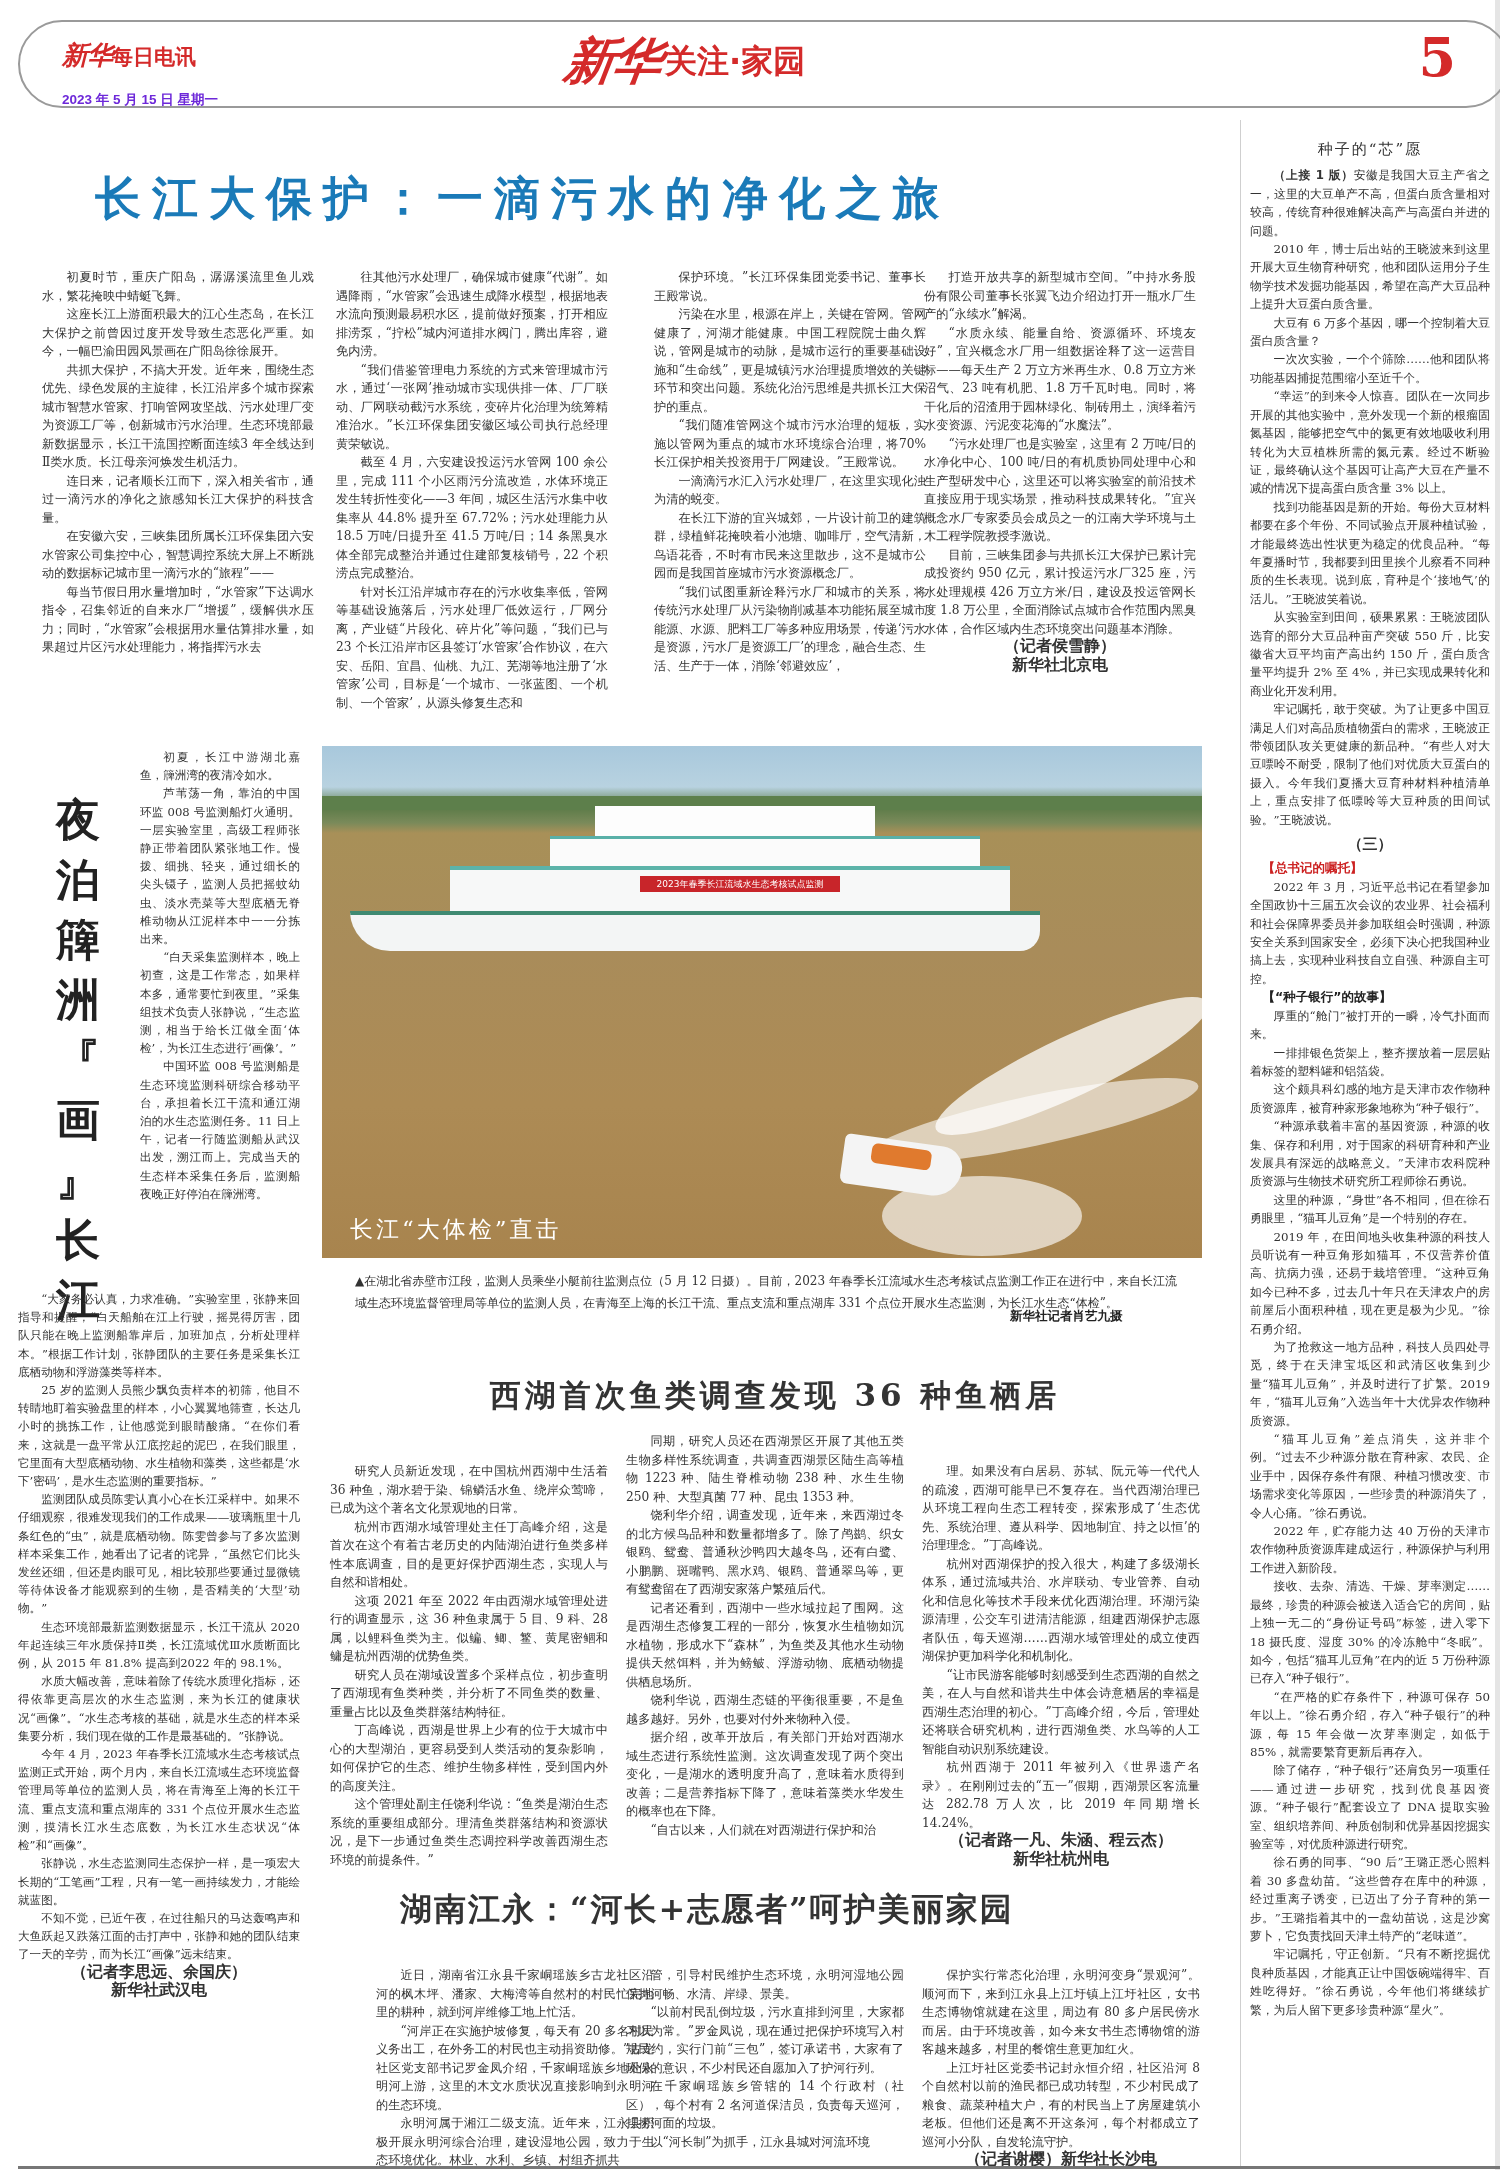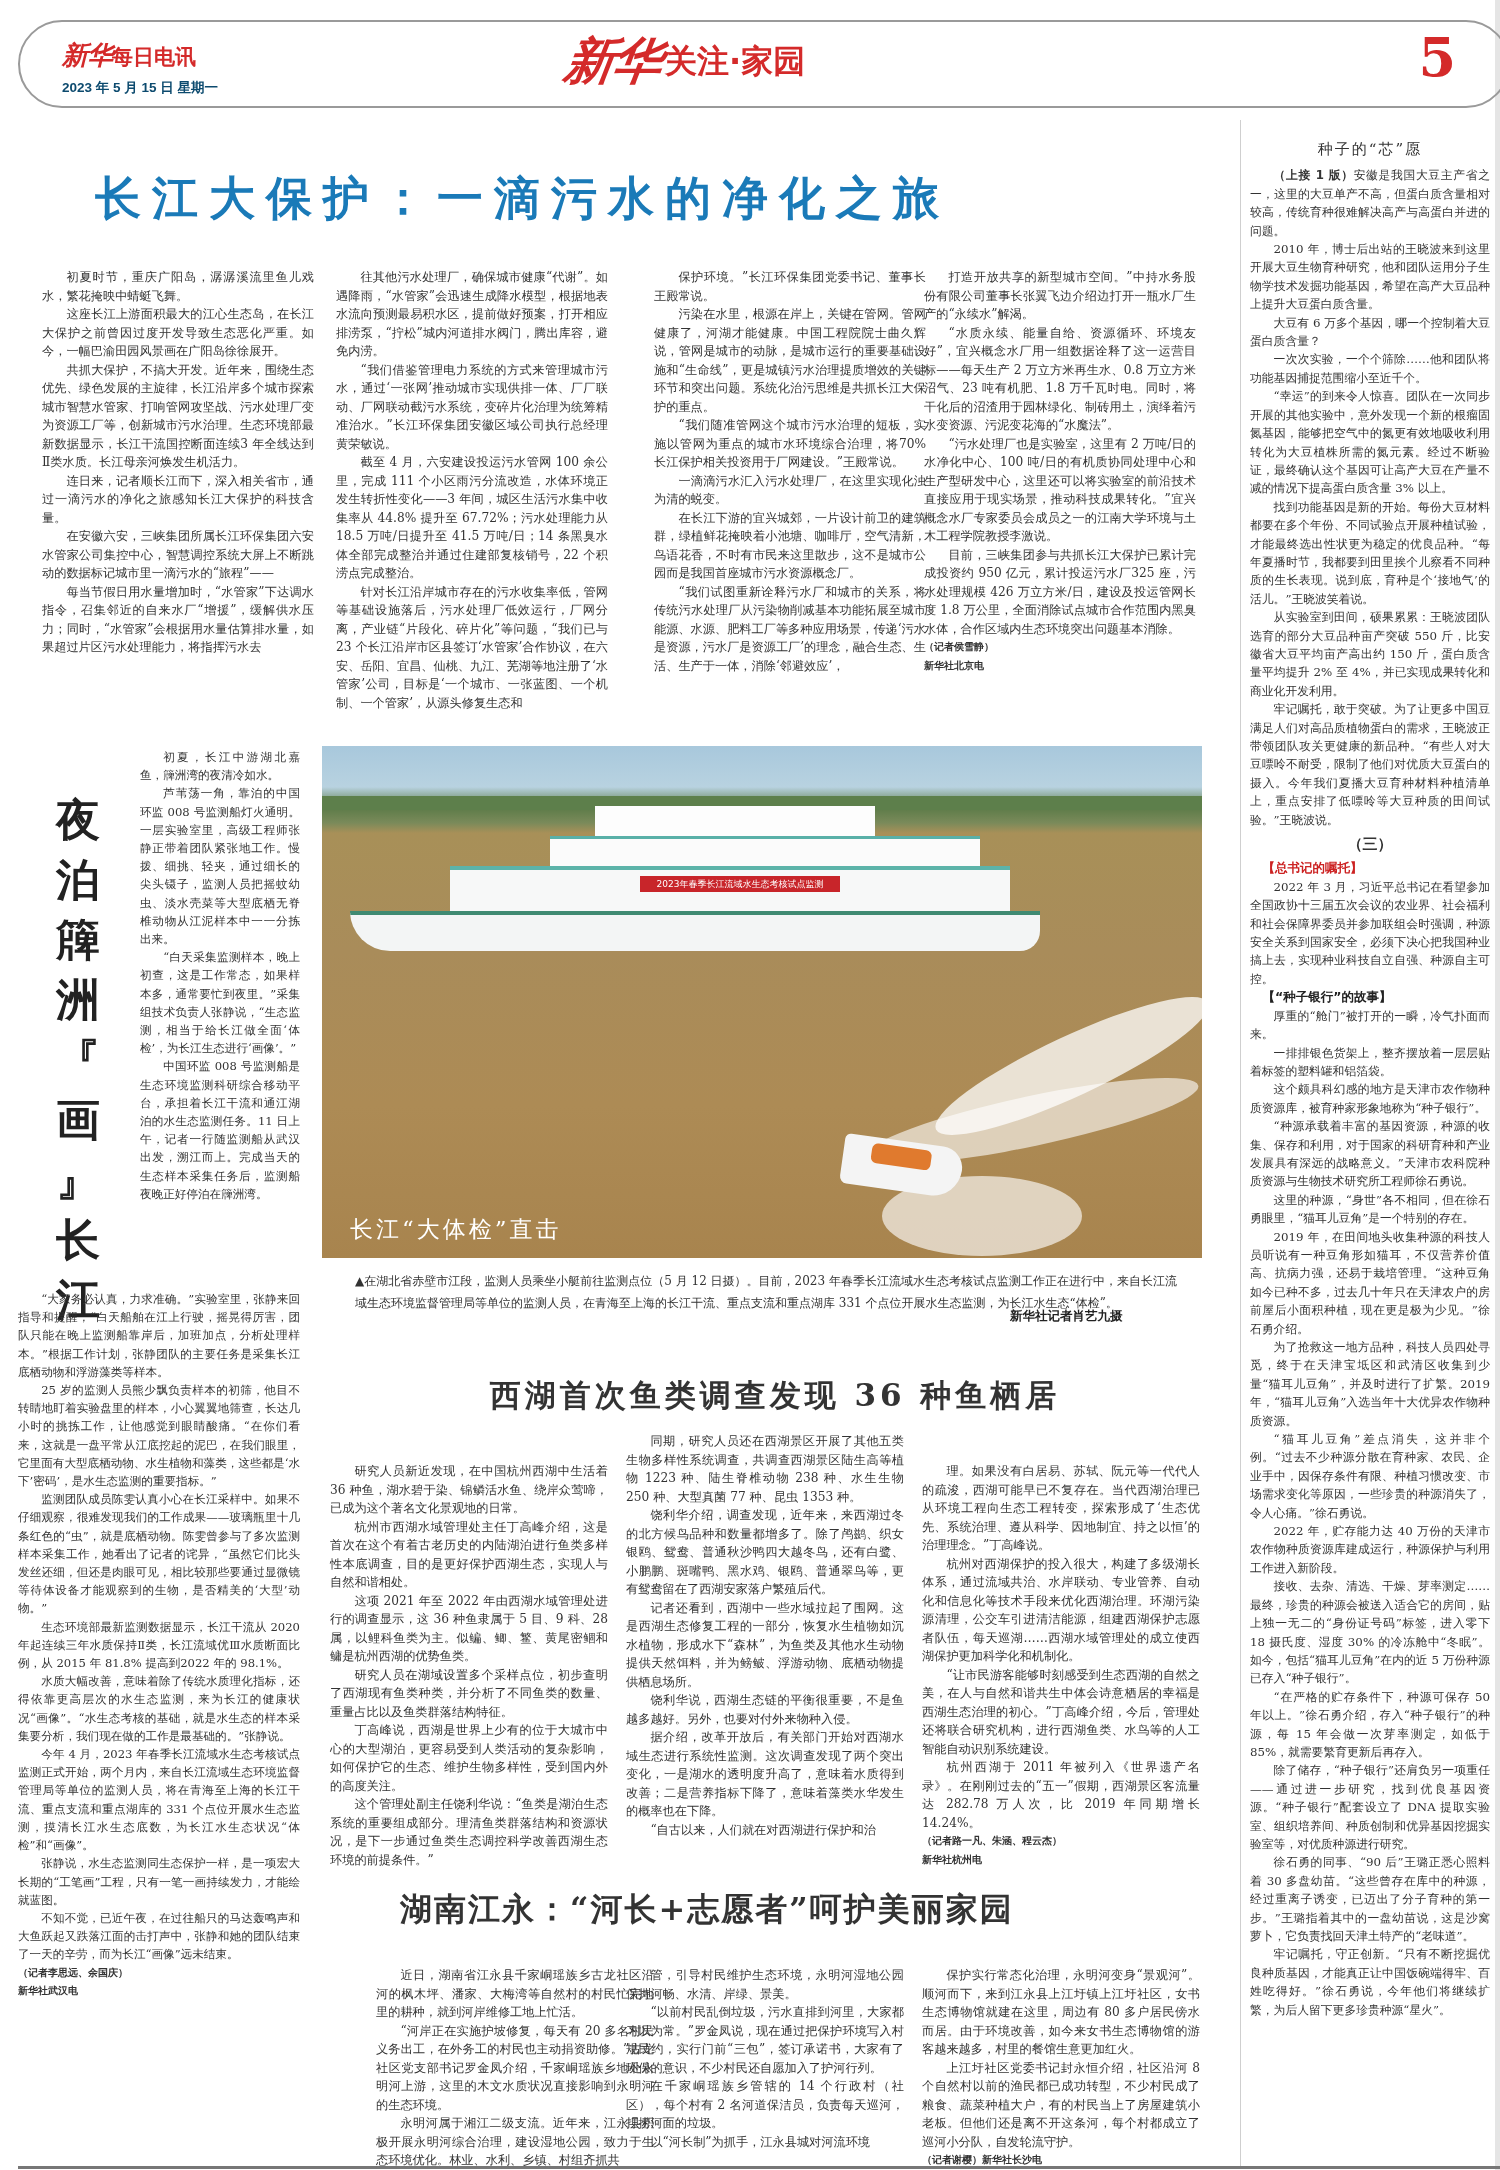--- a/index.html
+++ b/index.html
@@ -7,34 +7,34 @@
   body { position: relative; font-family: "DejaVu Serif", "Liberation Serif", serif; color: #2a2a2a; }
 
   .masthead {
     position: absolute; left: 18px; top: 20px; width: 1492px; height: 88px;
     border: 2px solid #9a9a9a; border-radius: 44px 44px 44px 44px;
     border-right: 2px solid #9a9a9a;
   }
   .brand { position: absolute; left: 42px; top: 16px; }
   .brand-script { font-family: "DejaVu Serif", serif; font-style: italic; font-weight: bold; color: #d42a2a; font-size: 26px; letter-spacing: -1px; }
   .brand-name { font-family: "DejaVu Sans", sans-serif; font-weight: bold; color: #d42a2a; font-size: 21px; }
-  .brand-date { font-family: "Liberation Sans", sans-serif; font-size: 13.5px; font-weight: bold; color: #0c4a6e; margin-top: 6px; }
+  .brand-date { font-family: "Liberation Sans", sans-serif; font-size: 13.5px; font-weight: bold; color: #6d28d9; margin-top: 18px; }
   .section-title { position: absolute; left: 545px; top: 6px; display: flex; align-items: center; }
   .section-script { font-family: "DejaVu Serif", serif; font-style: italic; font-weight: bold; color: #d42a2a; font-size: 50px; letter-spacing: -3px; transform: skewX(-8deg); }
   .section-name { font-family: "DejaVu Sans", sans-serif; font-weight: bold; color: #d42a2a; font-size: 32px; margin-left: 6px; margin-top: 0; }
   .page-no { position: absolute; right: 52px; top: 4px; font-family: "DejaVu Serif", serif; font-weight: bold; font-size: 54px; color: #d42a2a; }
 
   .headline-main {
     position: absolute; left: 95px; top: 168px; width: 1050px;
     font-family: "DejaVu Sans", sans-serif; font-weight: bold; font-size: 46px; color: #1a7ab8; letter-spacing: 11px;
   }
 
   .col { position: absolute; font-size: 12.2px; line-height: 18.5px; text-align: justify; color: #333; }
   .col p { text-indent: 2em; }
-  .col .byline { text-align: left; font-family: Liberation Serif, serif; font-weight: bold; font-size: 10px; text-indent: 0; }
+  .col .byline { text-align: center; font-family: Liberation Mono, monospace; font-weight: bold; font-size: 16px; text-indent: 0; }
 
   .side-title { text-align: center; font-size: 15px; margin-bottom: 8px; letter-spacing: 2px; color: #333; }
   .sub-head { font-family: "DejaVu Sans", sans-serif; font-weight: bold; font-size: 12.5px; color: #c22; text-indent: 1em !important; }
   .sub-head.dark { color: #222; }
   .section-mark { text-align: center; font-family: "DejaVu Sans", sans-serif; font-weight: bold; font-size: 15px; text-indent: 0 !important; margin: 6px 0; }
   .lead-tag { font-family: "DejaVu Sans", sans-serif; font-weight: bold; }
 
   .vert-title {
     position: absolute; left: 48px; top: 790px; width: 60px;
     font-family: "DejaVu Serif", serif; font-weight: bold; font-size: 44px; line-height: 60px; color: #222; text-align: center;

